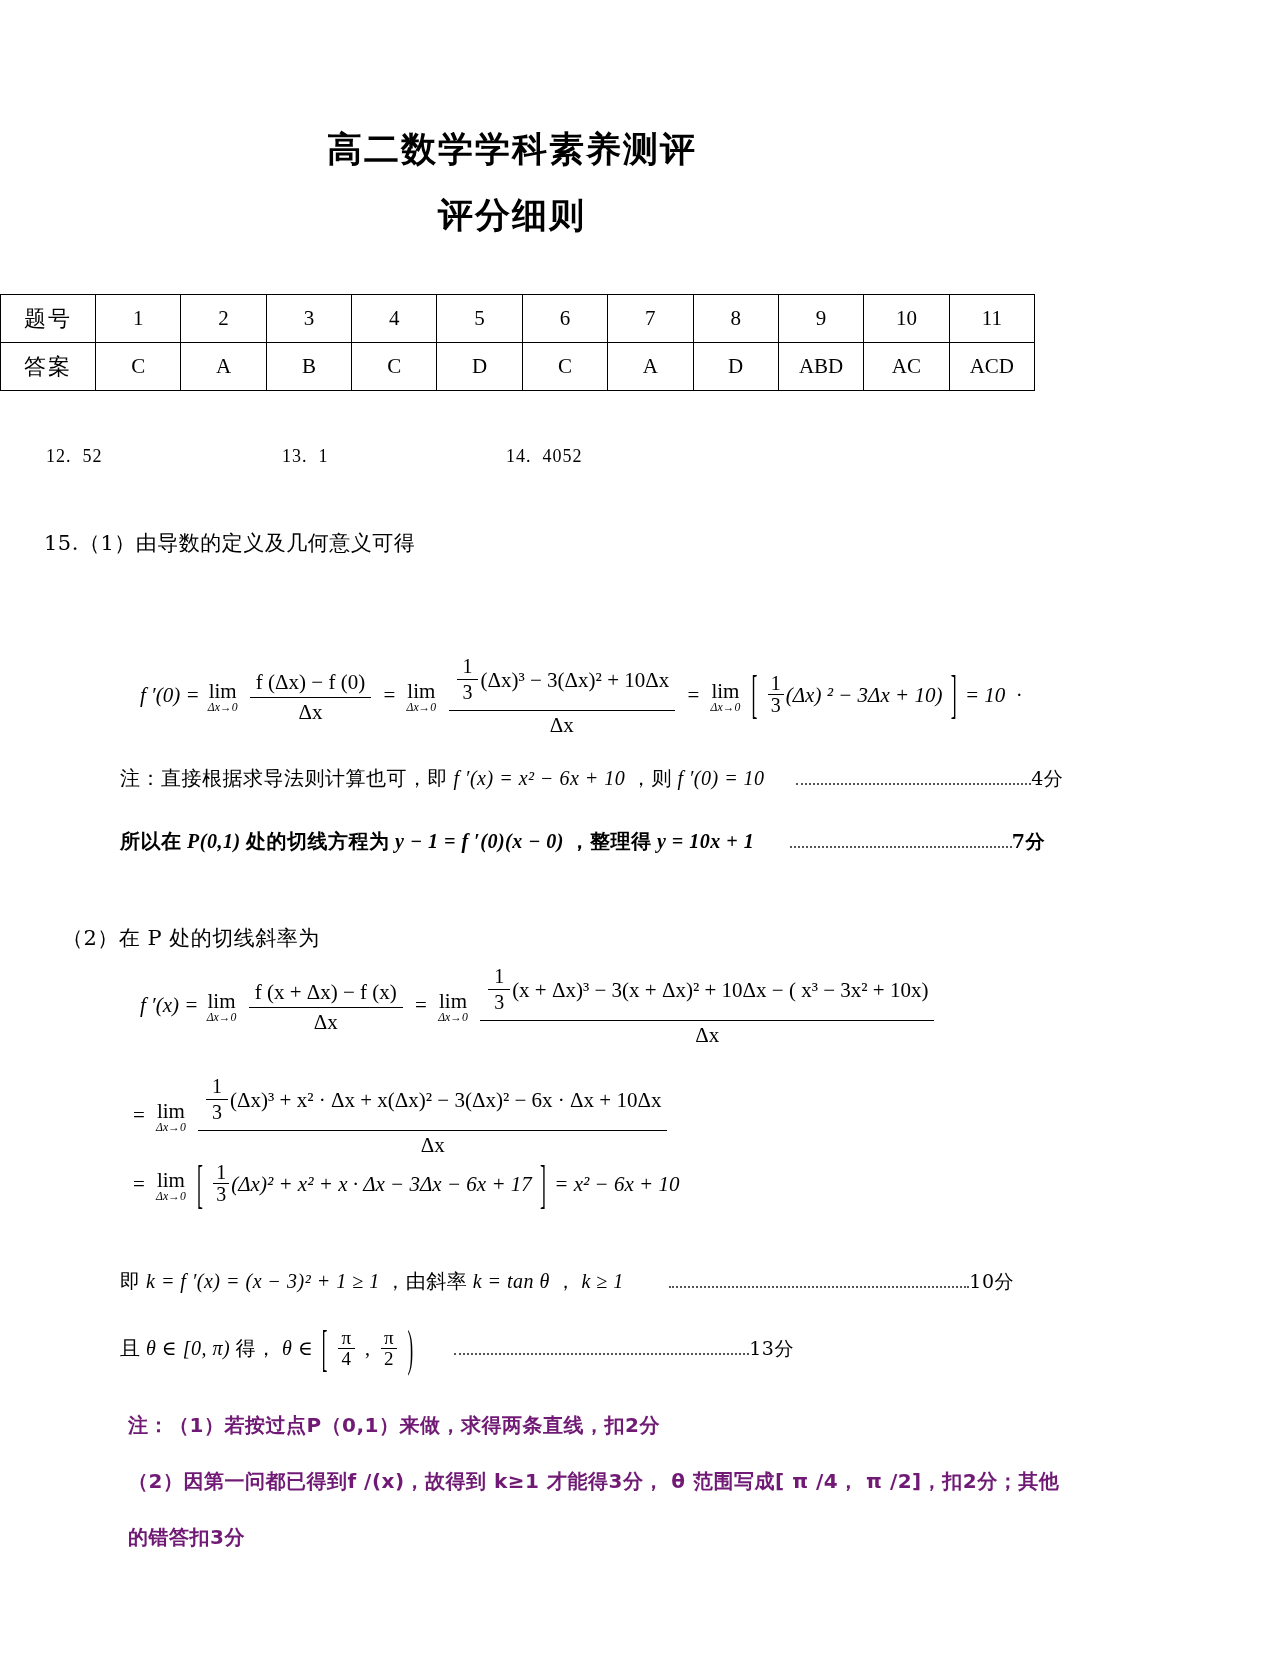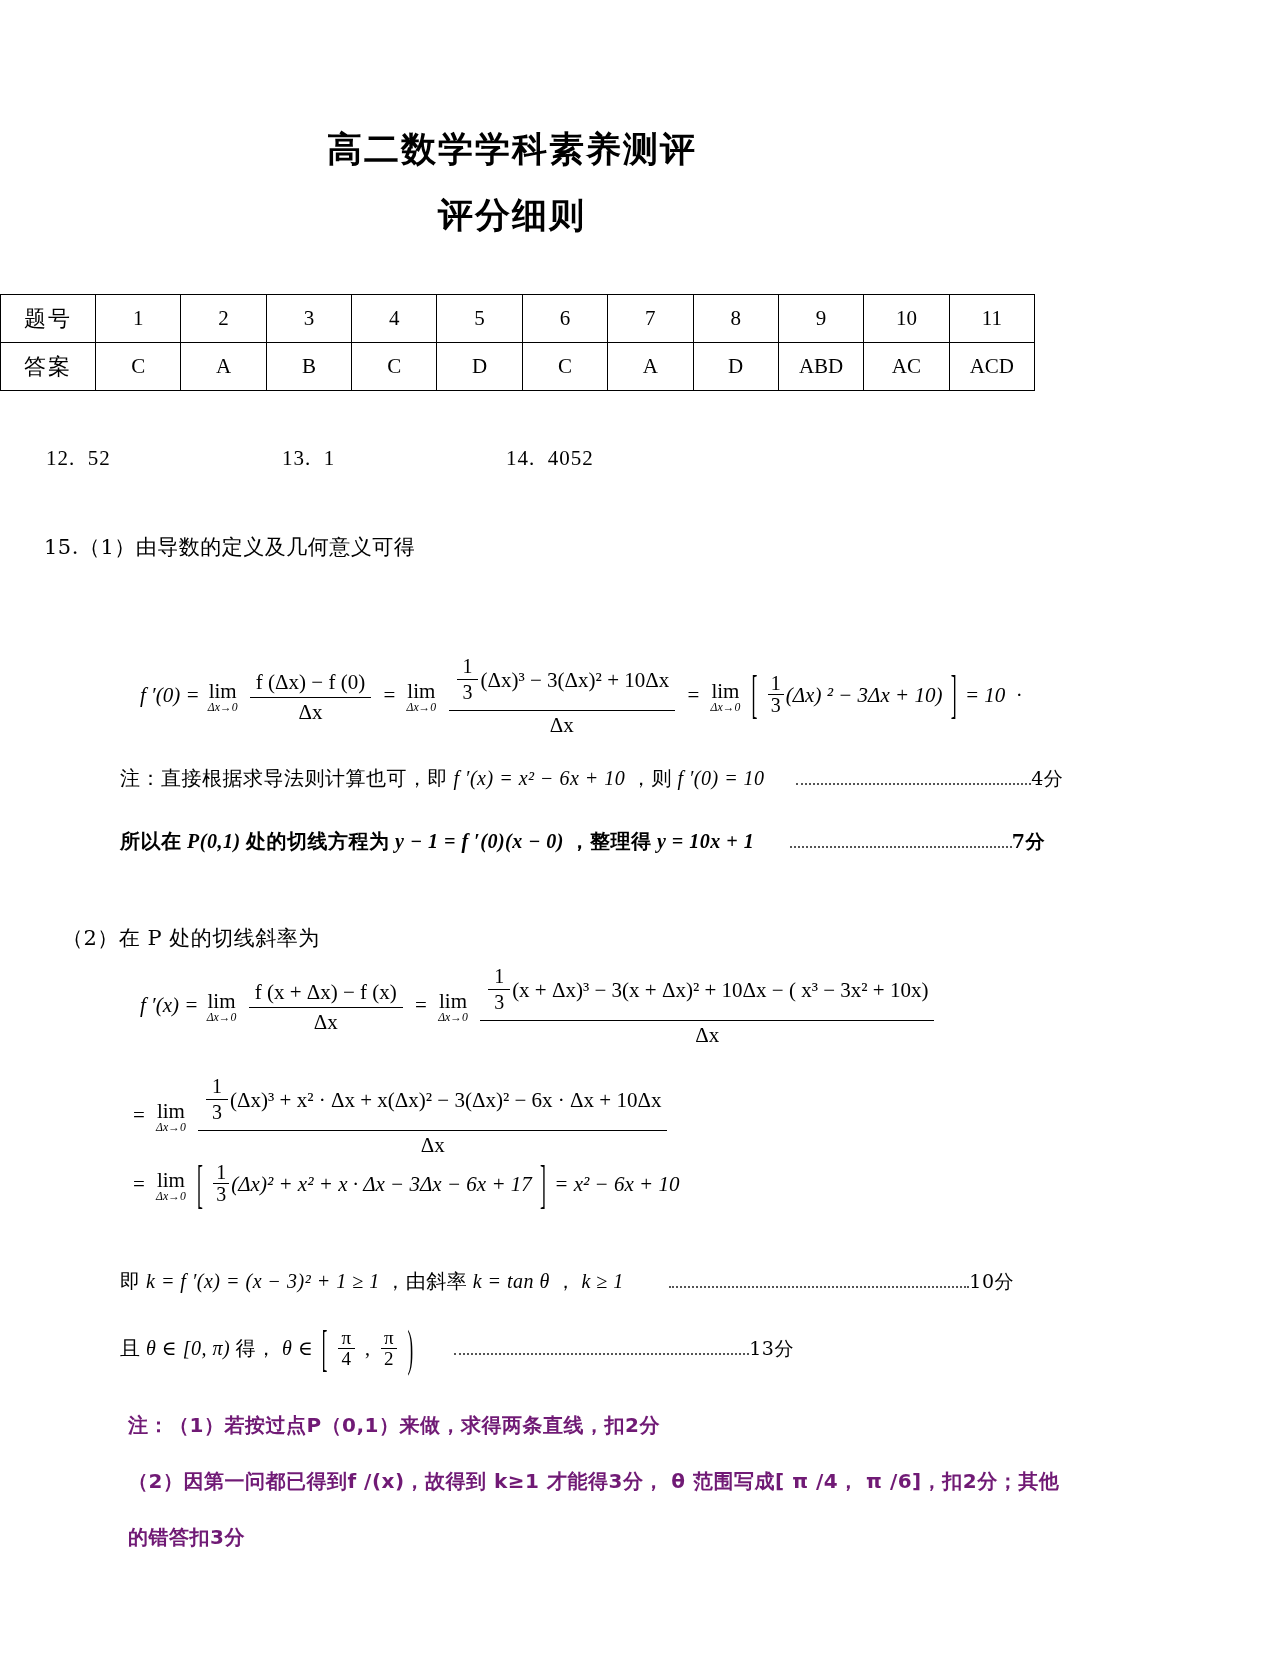--- a/index.html
+++ b/index.html
@@ -67,21 +67,21 @@
     width: 92px;
     font-family: "DejaVu Serif", serif;
     font-size: 22px;
     letter-spacing: 2px;
   }
 
   
   .fill-row {
     margin-top: 55px;
     padding-left: 46px;
-    font-size: 21px;
+    font-size: 18px;
     font-family: "Liberation Serif", serif;
     letter-spacing: 1px;
   }
   .fill-row span.fi {
     display: inline-block;
   }
   .fi-1 { width: 236px; }
   .fi-2 { width: 224px; }
 
   
@@ -350,16 +350,16 @@
     <span class="math">θ ∈</span>
     <span class="brk-r">[</span>
     <span class="frac math"><span class="num">π</span><span class="den">4</span></span>
     <span class="op">,</span>
     <span class="frac math"><span class="num">π</span><span class="den">2</span></span>
     <span class="brk-r">)</span>
     <span class="dotted" style="width:295px; margin-left:32px;"></span><span class="score cn">13分</span>
   </div>
 
   <div class="abs rednote" style="left:128px; top:1410px; width:1050px;">注：（1）若按过点P（0,1）来做，求得两条直线，扣2分</div>
-  <div class="abs rednote" style="left:128px; top:1466px; width:1100px;">（2）因第一问都已得到f /(x)，故得到 k≥1 才能得3分， θ 范围写成[ π /4， π /6]，扣2分；其他</div>
+  <div class="abs rednote" style="left:128px; top:1466px; width:1100px;">（2）因第一问都已得到f /(x)，故得到 k≥1 才能得3分， θ 范围写成[ π /4， π /2]，扣2分；其他</div>
   <div class="abs rednote" style="left:128px; top:1522px; width:1050px;">的错答扣3分</div>
 
 </div>
 
 </body></html>

